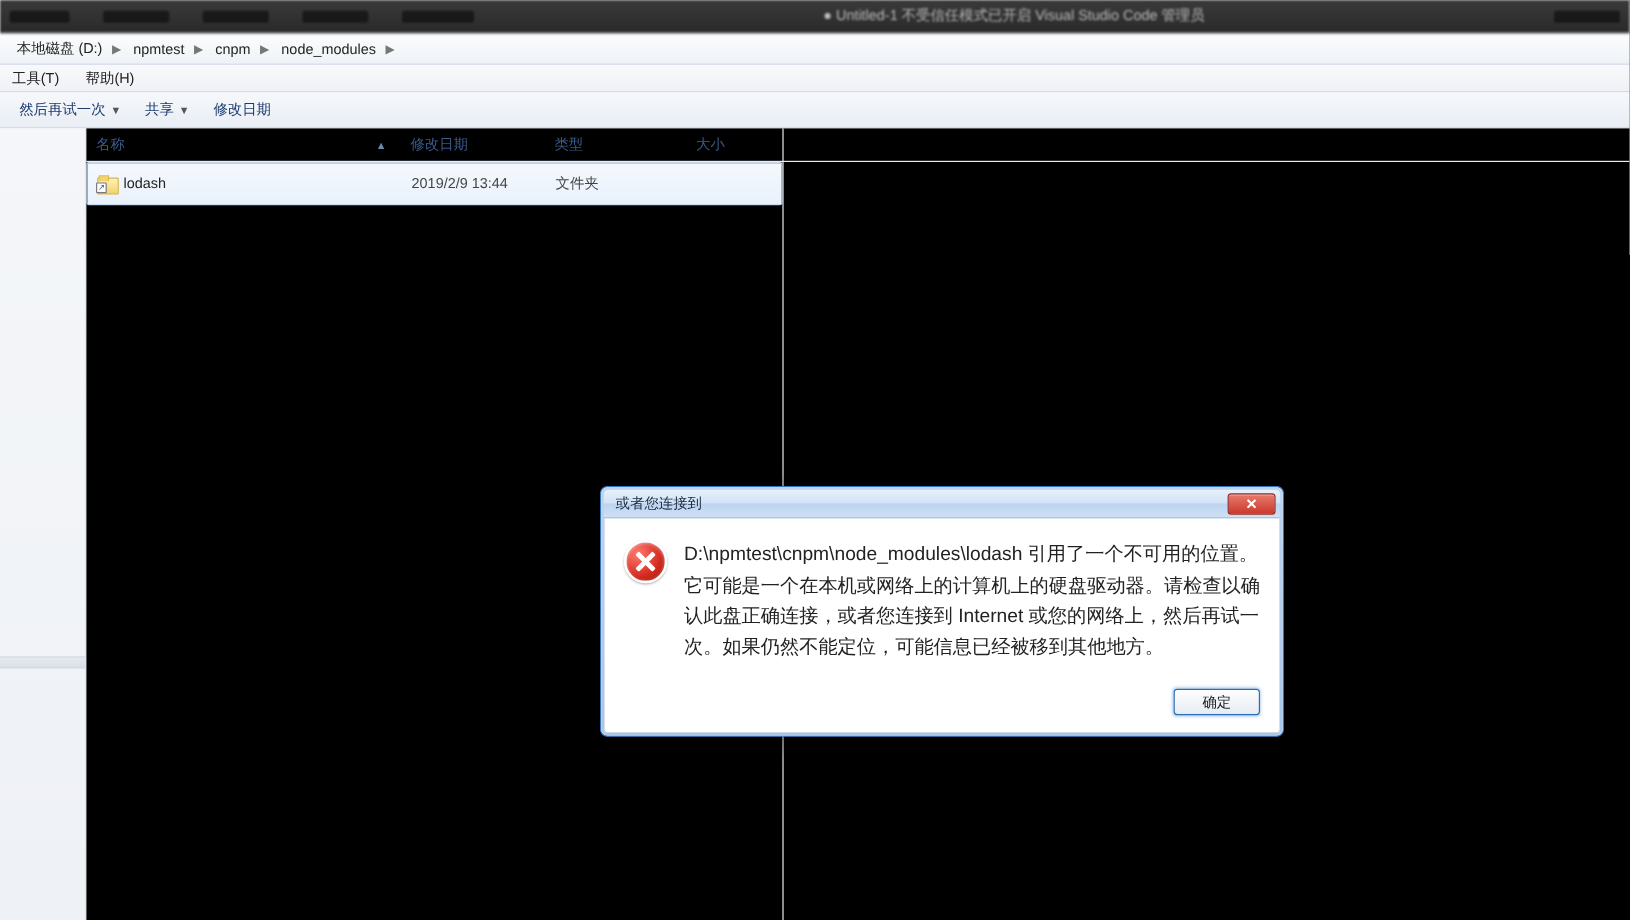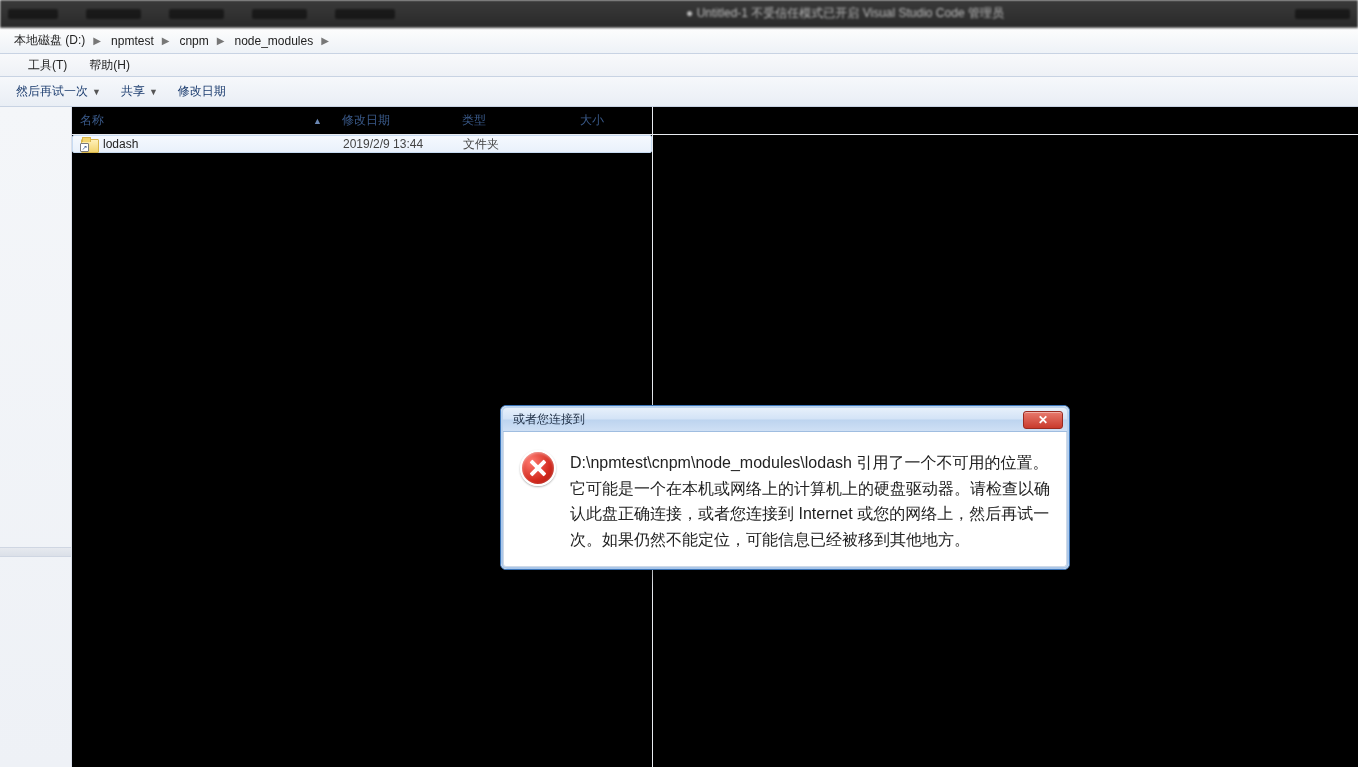--- a/index.html
+++ b/index.html
@@ -46,21 +46,21 @@
   color: #777;
   margin: 0 2px;
   font-size: 10px;
 }
 .menu-bar {
   height: 23px;
   background: linear-gradient(#f8f9fb, #eef1f6);
   border-bottom: 1px solid #c8d3e3;
   display: flex;
   align-items: flex-end;
-  padding: 0 24px;
+  padding: 0 6px;
   gap: 14px;
 }
 .menu-item { color: #222; padding: 2px 4px; }
 .toolbar {
   height: 30px;
   background: linear-gradient(#f6f8fb, #e9eef5);
   border-bottom: 1px solid #c8d3e3;
   display: flex;
   align-items: center;
   padding: 0 6px;
@@ -115,21 +115,21 @@
 .file-row {
   height: 22px;
   display: flex;
   align-items: center;
   width: 580px;
 }
 .file-row.sel {
   background: linear-gradient(#f5f9fe,#e9f1fb);
   border: 1px solid #c7dbf2;
   border-radius: 2px;
-  height: 18px;
+  height: 36px;
 }
 .fr-cell { padding: 0 8px; color: #222; }
 .fr-name { width: 262px; display:flex; align-items:center; gap:6px; }
 .fr-date { width: 120px; color:#444; }
 .fr-type { width: 118px; color:#444; }
 .folder-icon {
   width: 16px; height: 14px; position: relative; display:inline-block;
 }
 .folder-icon::before{
   content:""; position:absolute; left:0; top:2px; width:16px; height:12px;
@@ -304,15 +304,18 @@
       <span>或者您连接到</span>
       <div class="dlg-close">
         <span>✕</span>
       </div>
     </div>
     <div class="dlg-body">
       <div class="dlg-content">
         <div class="error-icon"></div>
         <div class="dlg-msg">D:\npmtest\cnpm\node_modules\lodash 引用了一个不可用的位置。它可能是一个在本机或网络上的计算机上的硬盘驱动器。请检查以确认此盘正确连接，或者您连接到 Internet 或您的网络上，然后再试一次。如果仍然不能定位，可能信息已经被移到其他地方。</div>
       </div>
+      <div class="dlg-buttons">
+        <button class="dlg-btn">确定</button>
+      </div>
     </div>
   </div>
 </div>
 
 </body></html>

